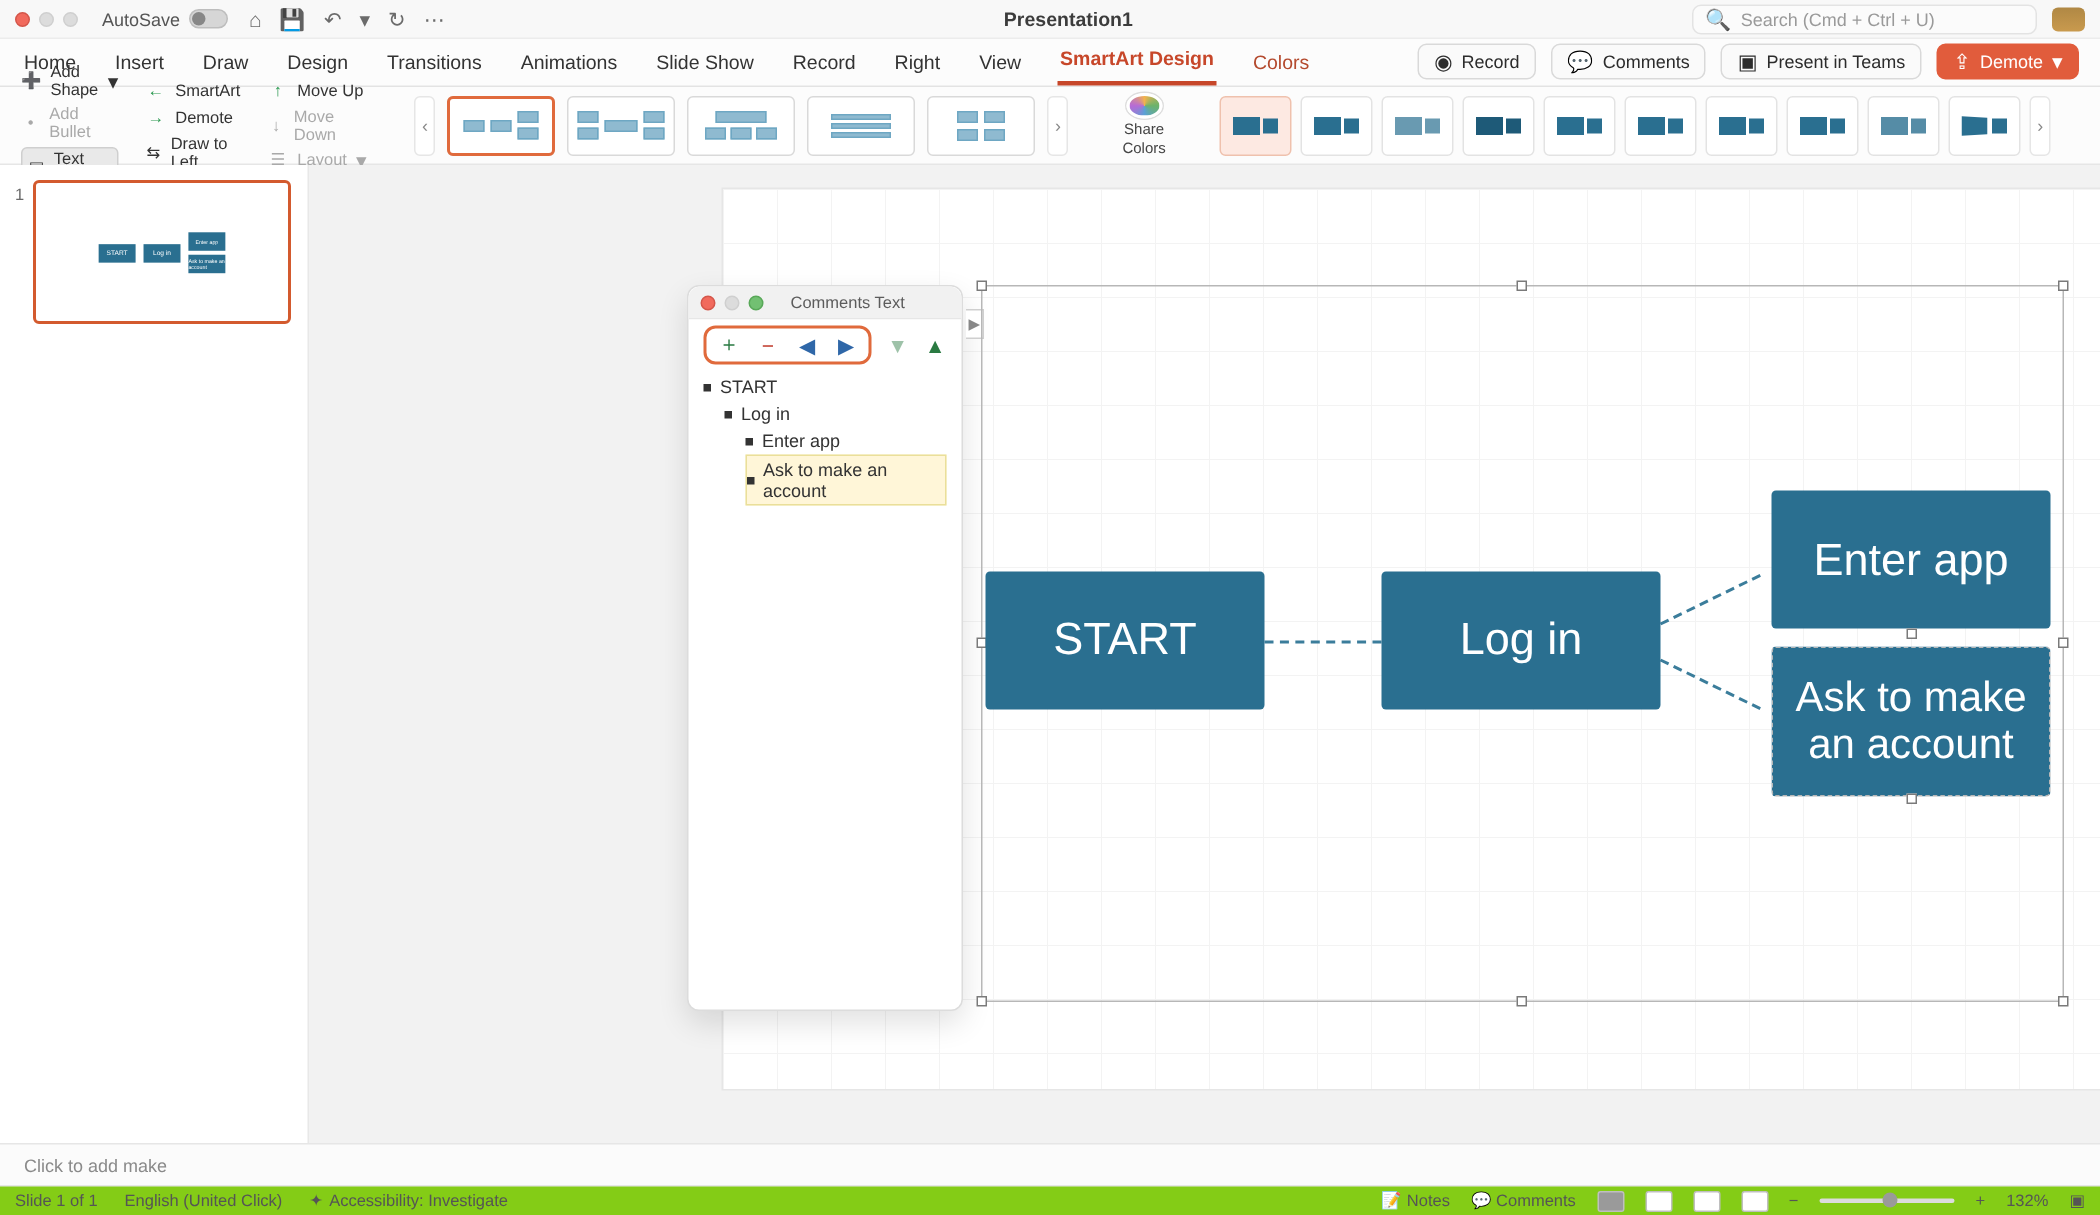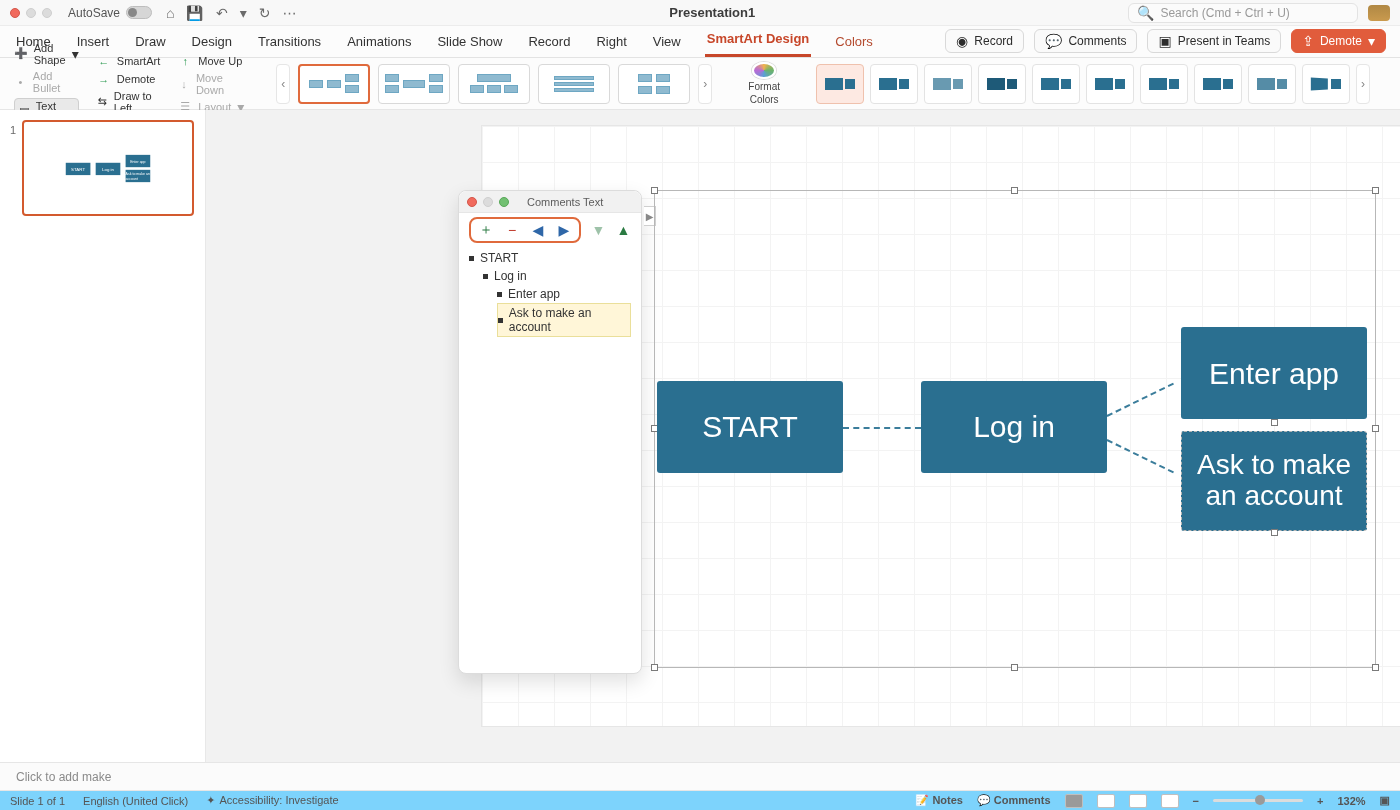--- a/index.html
+++ b/index.html
@@ -109,22 +109,22 @@
   .tp-list { padding:2px 10px 10px 10px; font-size:12px; color:#333; }
   .tp-list .li { display:flex; align-items:center; gap:6px; padding:2px 0; }
   .tp-list .b { display:inline-block; width:5px; height:5px; background:#333; }
   .tp-list .lvl1 { margin-left:0 }
   .tp-list .lvl2 { margin-left:14px }
   .tp-list .lvl3 { margin-left:28px }
   .tp-list .editing { background:#fff6d8; border:1px solid #eadf9a; }
   
   .notes { height:28px; border-top:1px solid #e6e6e6; background:#fbfbfb; display:flex; align-items:center; padding:0 16px; color:#8a8a8a; }
   
-  .statusbar { height:20px; background:#7dd3fc; border-top:1px solid #e6e6e6; display:flex; align-items:center; gap:18px; padding:0 10px; font-size:11px; color:#555; }
-  .statusbar .right { margin-left:auto; display:flex; align-items:center; gap:14px;font-weight:bold; }
+  .statusbar { height:20px; background:#84cc16; border-top:1px solid #e6e6e6; display:flex; align-items:center; gap:18px; padding:0 10px; font-size:11px; color:#555; }
+  .statusbar .right { margin-left:auto; display:flex; align-items:center; gap:14px; }
   .view-btn { width:18px; height:14px; border:1px solid #bfbfbf; border-radius:2px; background:#fff; }
   .view-btn.active{ background:#9a9a9a; }
   .zoom-track { width:90px; height:3px; background:#dcdcdc; position:relative; border-radius:2px; }
   .zoom-thumb { position:absolute; top:-4px; left:42px; width:10px; height:10px; border-radius:50%; background:#9a9a9a; }
 </style>
 </head>
 <body>
 
 <div class="titlebar">
   <div class="traffic">
@@ -284,21 +284,21 @@
             <span class="mini-node"></span>
             <span class="mini-node"></span>
           </div>
         </div>
     </div>
     <div class="scroll-btn">›</div>
   </div>
   <div class="sep"></div>
   <div class="change-colors">
     <div class="ccolor-ic"></div>
-    <span>Format</span>
+    <span>Share</span>
     <span>Colors</span>
   </div>
   <div class="sep"></div>
   <div class="styles">
     <div class="style-thumb selected">
         <span class="style-box"></span>
         <span class="style-box small"></span>
       </div>
     <div class="style-thumb">
         <span class="style-box"></span>

